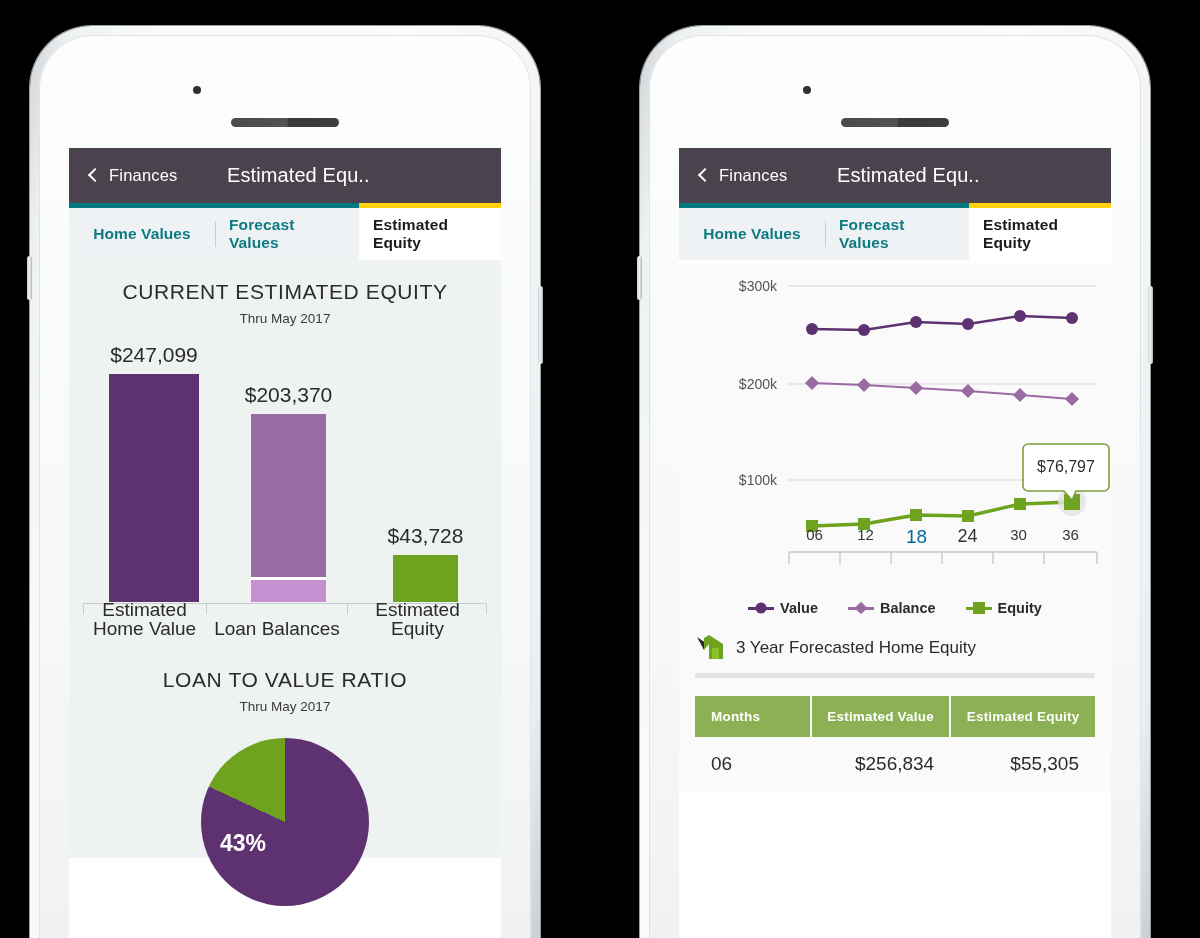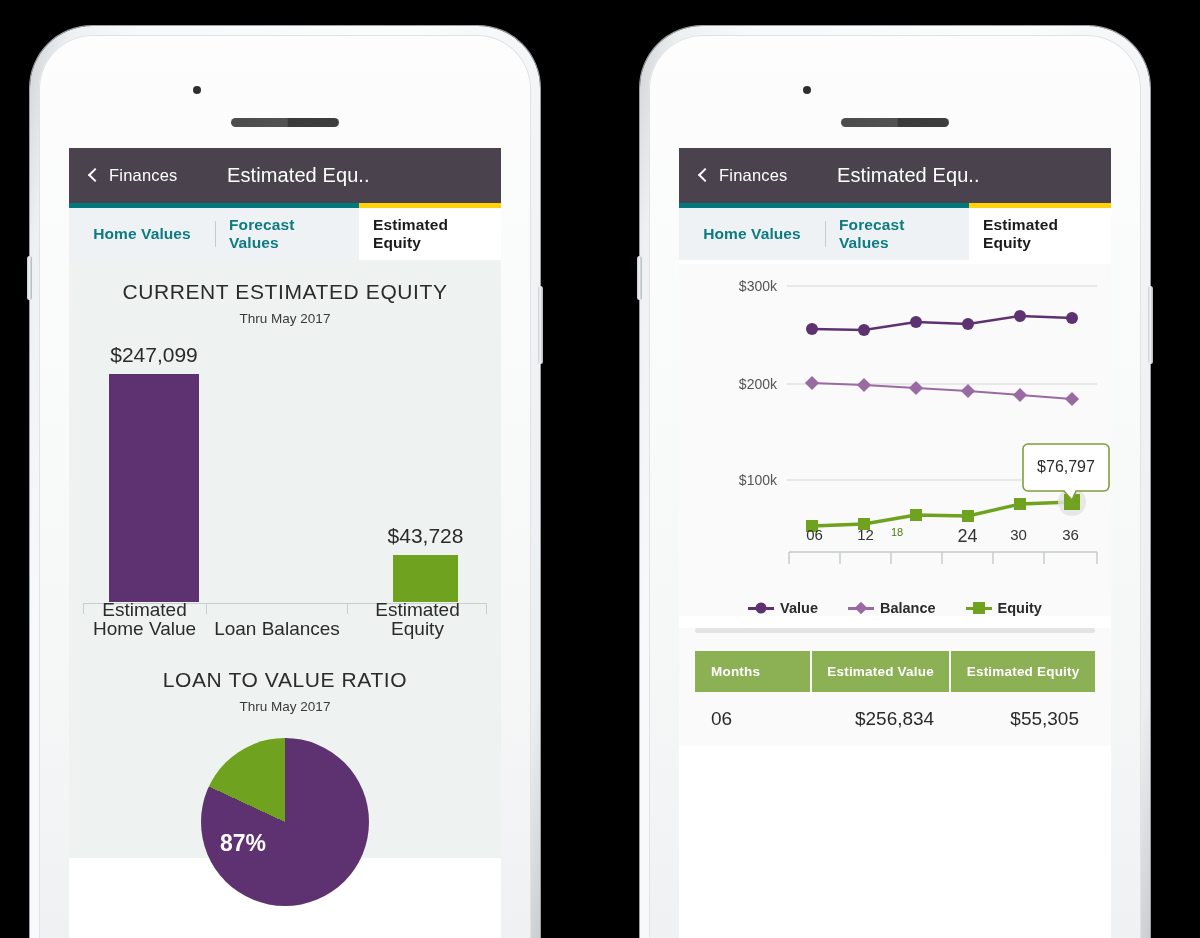--- a/index.html
+++ b/index.html
@@ -202,20 +202,26 @@
       <div class="card-title">CURRENT ESTIMATED EQUITY</div>
       <div class="card-sub">Thru May 2017</div>
 
       <div class="barchart">
 
         <div class="bar-col" style="left:40px; width:90px; height:228px;">
           <div class="bar-label">$247,099</div>
           <div class="bar" style="height:228px;background:#5e3270;"></div>
         </div>
 
+        <div class="bar-col" style="left:182px; width:75px; height:188px;">
+          <div class="bar-label">$203,370</div>
+          <div class="bar-seg" style="height:163px;background:#9a6ba3;"></div>
+          <div class="bar-seg" style="height:3px;background:#ffffff;"></div>
+          <div class="bar-seg" style="height:22px;background:#c58fd0;"></div>
+        </div>
 
         <div class="bar-col" style="left:324px; width:65px; height:47px;">
           <div class="bar-label">$43,728</div>
           <div class="bar" style="height:47px;background:#6fa31f;"></div>
         </div>
 
         <div class="axis"></div>
         <div class="axis-cap" style="left:14px;"></div>
         <div class="axis-tick" style="left:137px;"></div>
         <div class="axis-tick" style="left:278px;"></div>
@@ -224,21 +230,21 @@
         <div class="cat" style="left:14px; width:123px;">Estimated Home Value</div>
         <div class="cat" style="left:138px; width:140px;">Loan Balances</div>
         <div class="cat" style="left:279px; width:139px;">Estimated Equity</div>
       </div>
 
       <div>
         <div class="card-title" style="padding-top:14px;">LOAN TO VALUE RATIO</div>
         <div class="card-sub">Thru May 2017</div>
         <div class="pie-wrap">
           <div class="pie"></div>
-          <div class="pie-pct">87%</div>
+          <div class="pie-pct">43%</div>
         </div>
       </div>
     </div>
 
   </div>
 </div>
 
 <div class="phone right">
   <div class="phone-inner"></div>
   <div class="camera"></div>
@@ -326,21 +332,21 @@
             <line x1="314" y1="288" x2="314" y2="300"></line>
             <line x1="365" y1="288" x2="365" y2="300"></line>
             <line x1="418" y1="288" x2="418" y2="300"></line>
           </g>
         </svg>
 
         <div style="position:absolute; left:0; top:262px; width:432px; display:flex;">
           <div style="width:110px;"></div>
           <div style="width:51px;text-align:center;font-size:15px;color:#333;">06</div>
           <div style="width:51px;text-align:center;font-size:15px;color:#333;">12</div>
-          <div style="width:51px;text-align:left;font-size:11px;color:#4d7c0f;">18</div>
+          <div style="width:51px;text-align:center;font-size:19px;color:#0369a1;">18</div>
           <div style="width:51px;text-align:center;font-size:18px;color:#333;">24</div>
           <div style="width:51px;text-align:center;font-size:15px;color:#333;">30</div>
           <div style="width:53px;text-align:center;font-size:15px;color:#333;">36</div>
         </div>
       </div>
 
       <div class="legend">
         <div class="item">
           <span class="swatch">
             <i style="background:#5e3270;"></i>
@@ -359,20 +365,28 @@
           <span class="swatch">
             <i style="background:#6fa31f;"></i>
             <b style="width:12px;height:12px;background:#6fa31f;display:block;"></b>
           </span>
           <span>Equity</span>
         </div>
       </div>
     </div>
 
     <div style="background:#fafafa;">
+      <div class="sec-head">
+        <svg width="30" height="27" viewBox="0 0 30 27">
+          <path d="M2 3 L11 9 L9 16 Z" fill="#2b2b2b"></path>
+          <path d="M14 1 L28 10 L28 25 L14 25 L14 10 L9 16 L9 4 Z" fill="#6fa31f"></path>
+          <rect x="17" y="14" width="7" height="11" fill="#8cc02a"></rect>
+        </svg>
+        <span class="txt">3 Year Forecasted Home Equity</span>
+      </div>
       <div class="divider"></div>
 
       <table class="fc">
         <thead>
           <tr>
             <th class="m">Months</th>
             <th class="v">Estimated Value</th>
             <th class="e">Estimated Equity</th>
           </tr>
         </thead>

